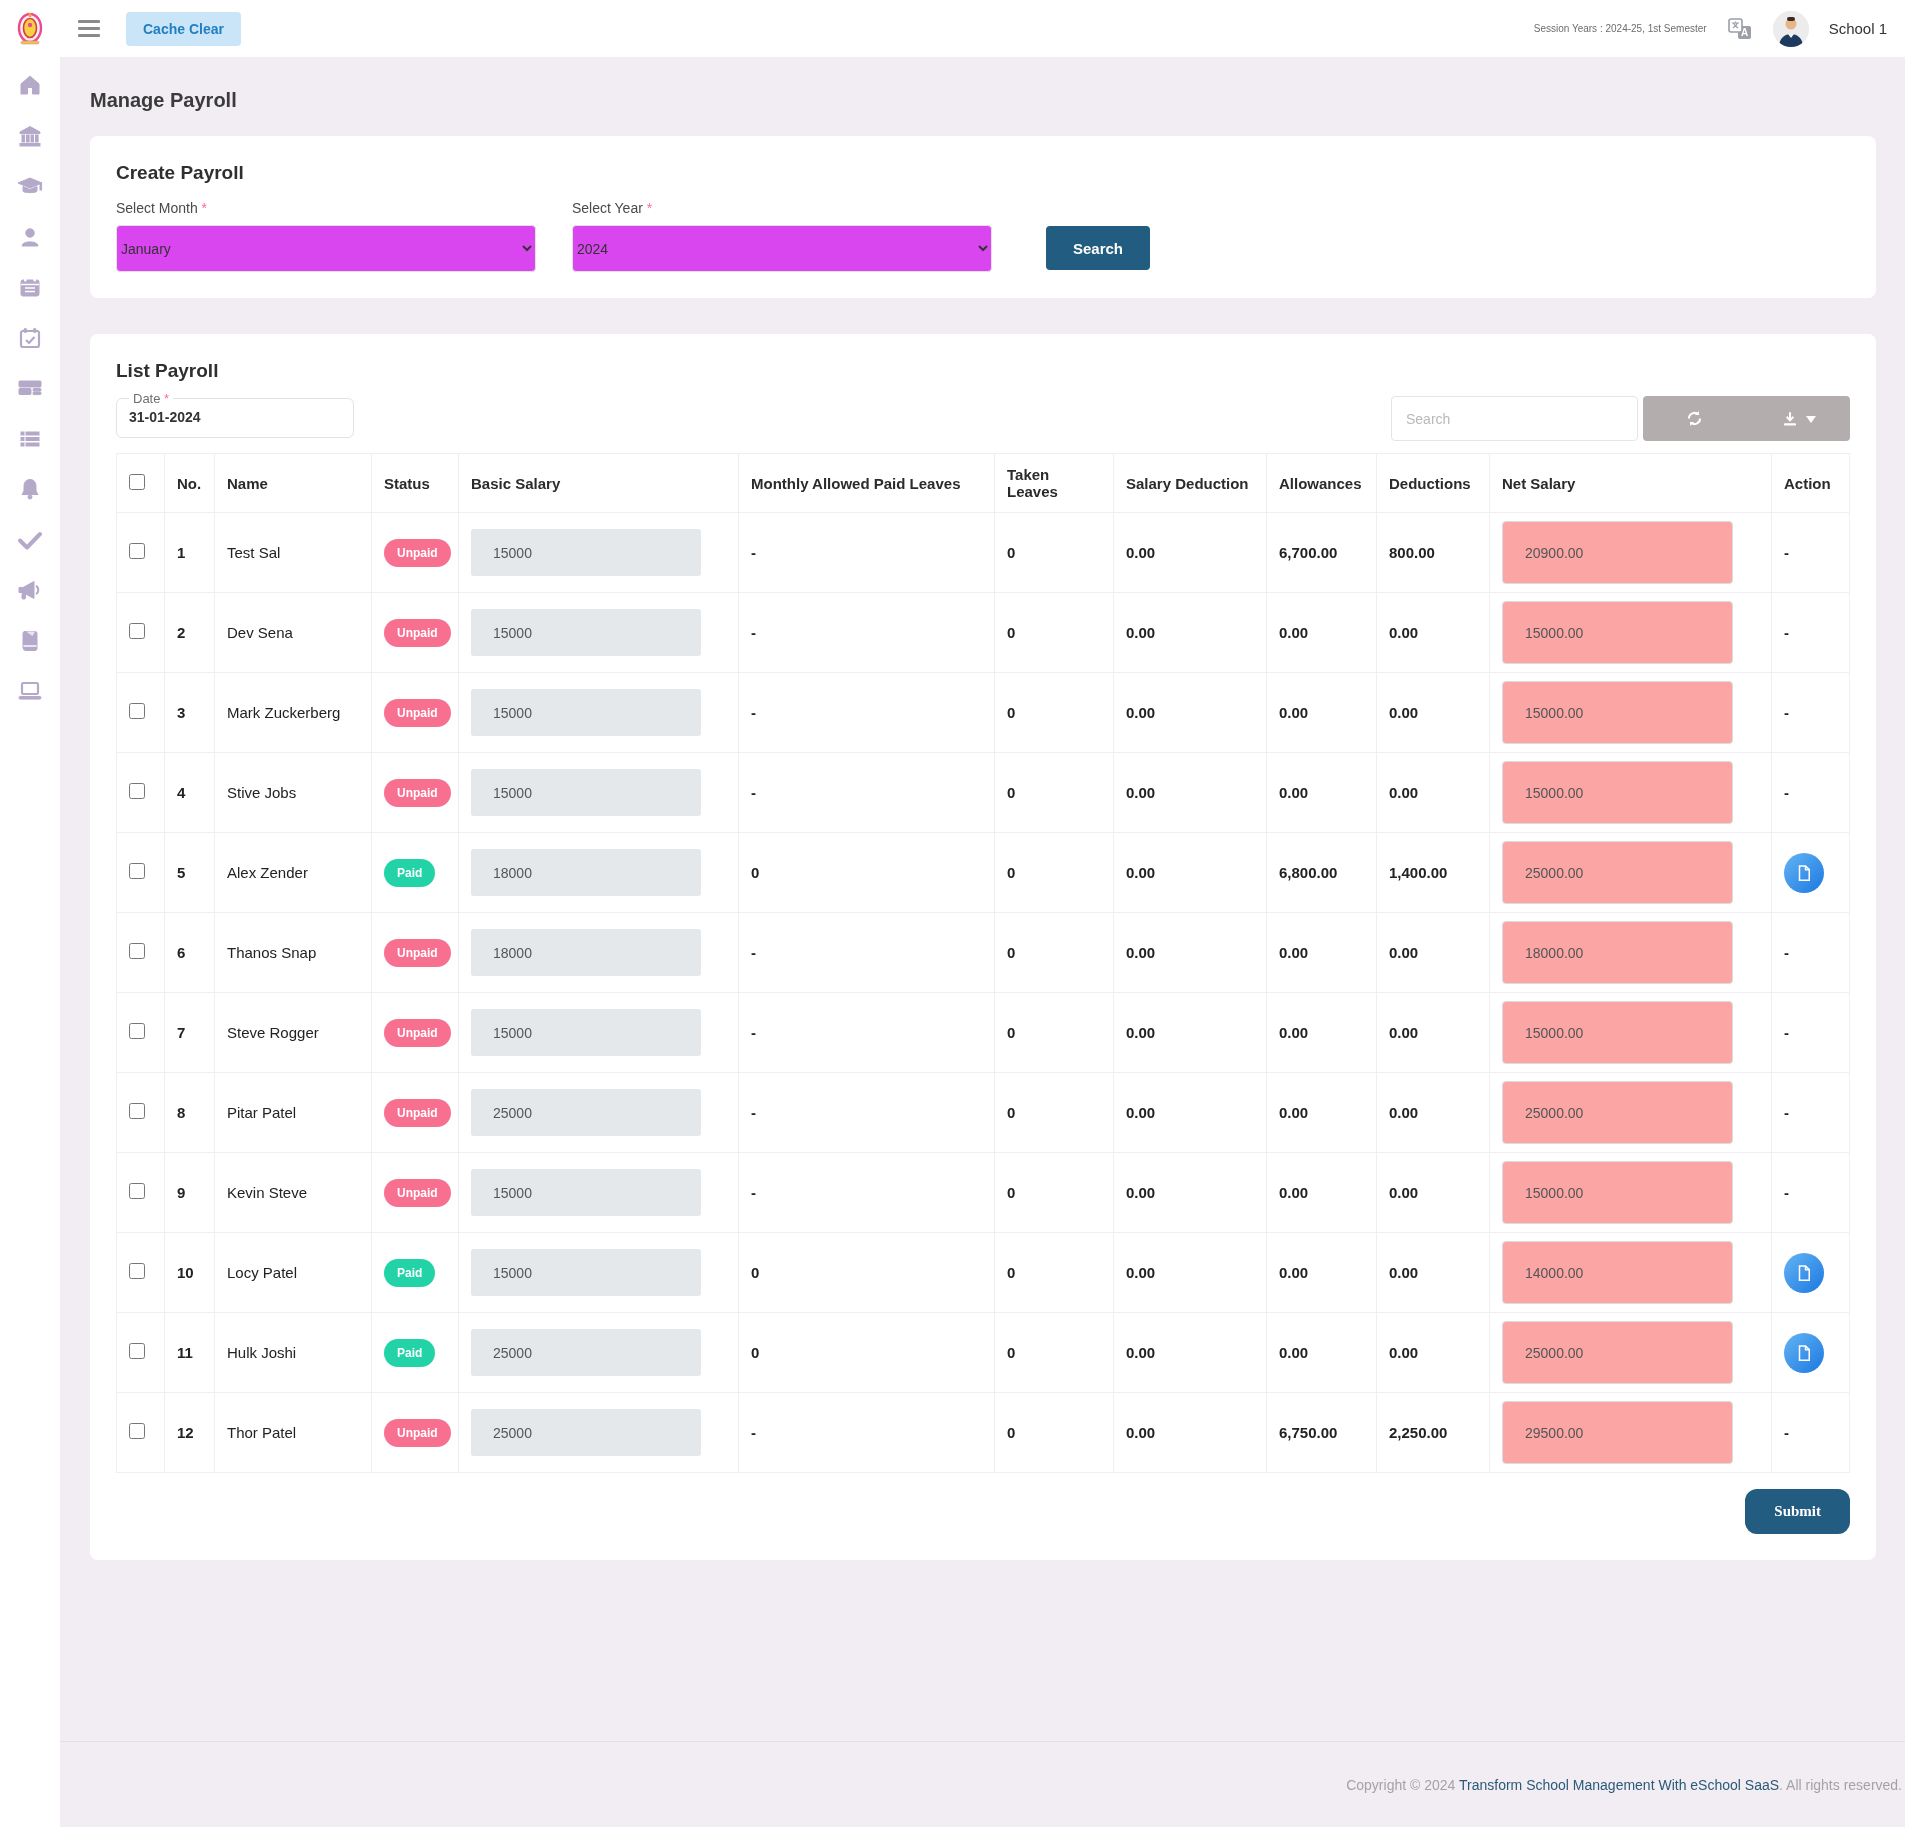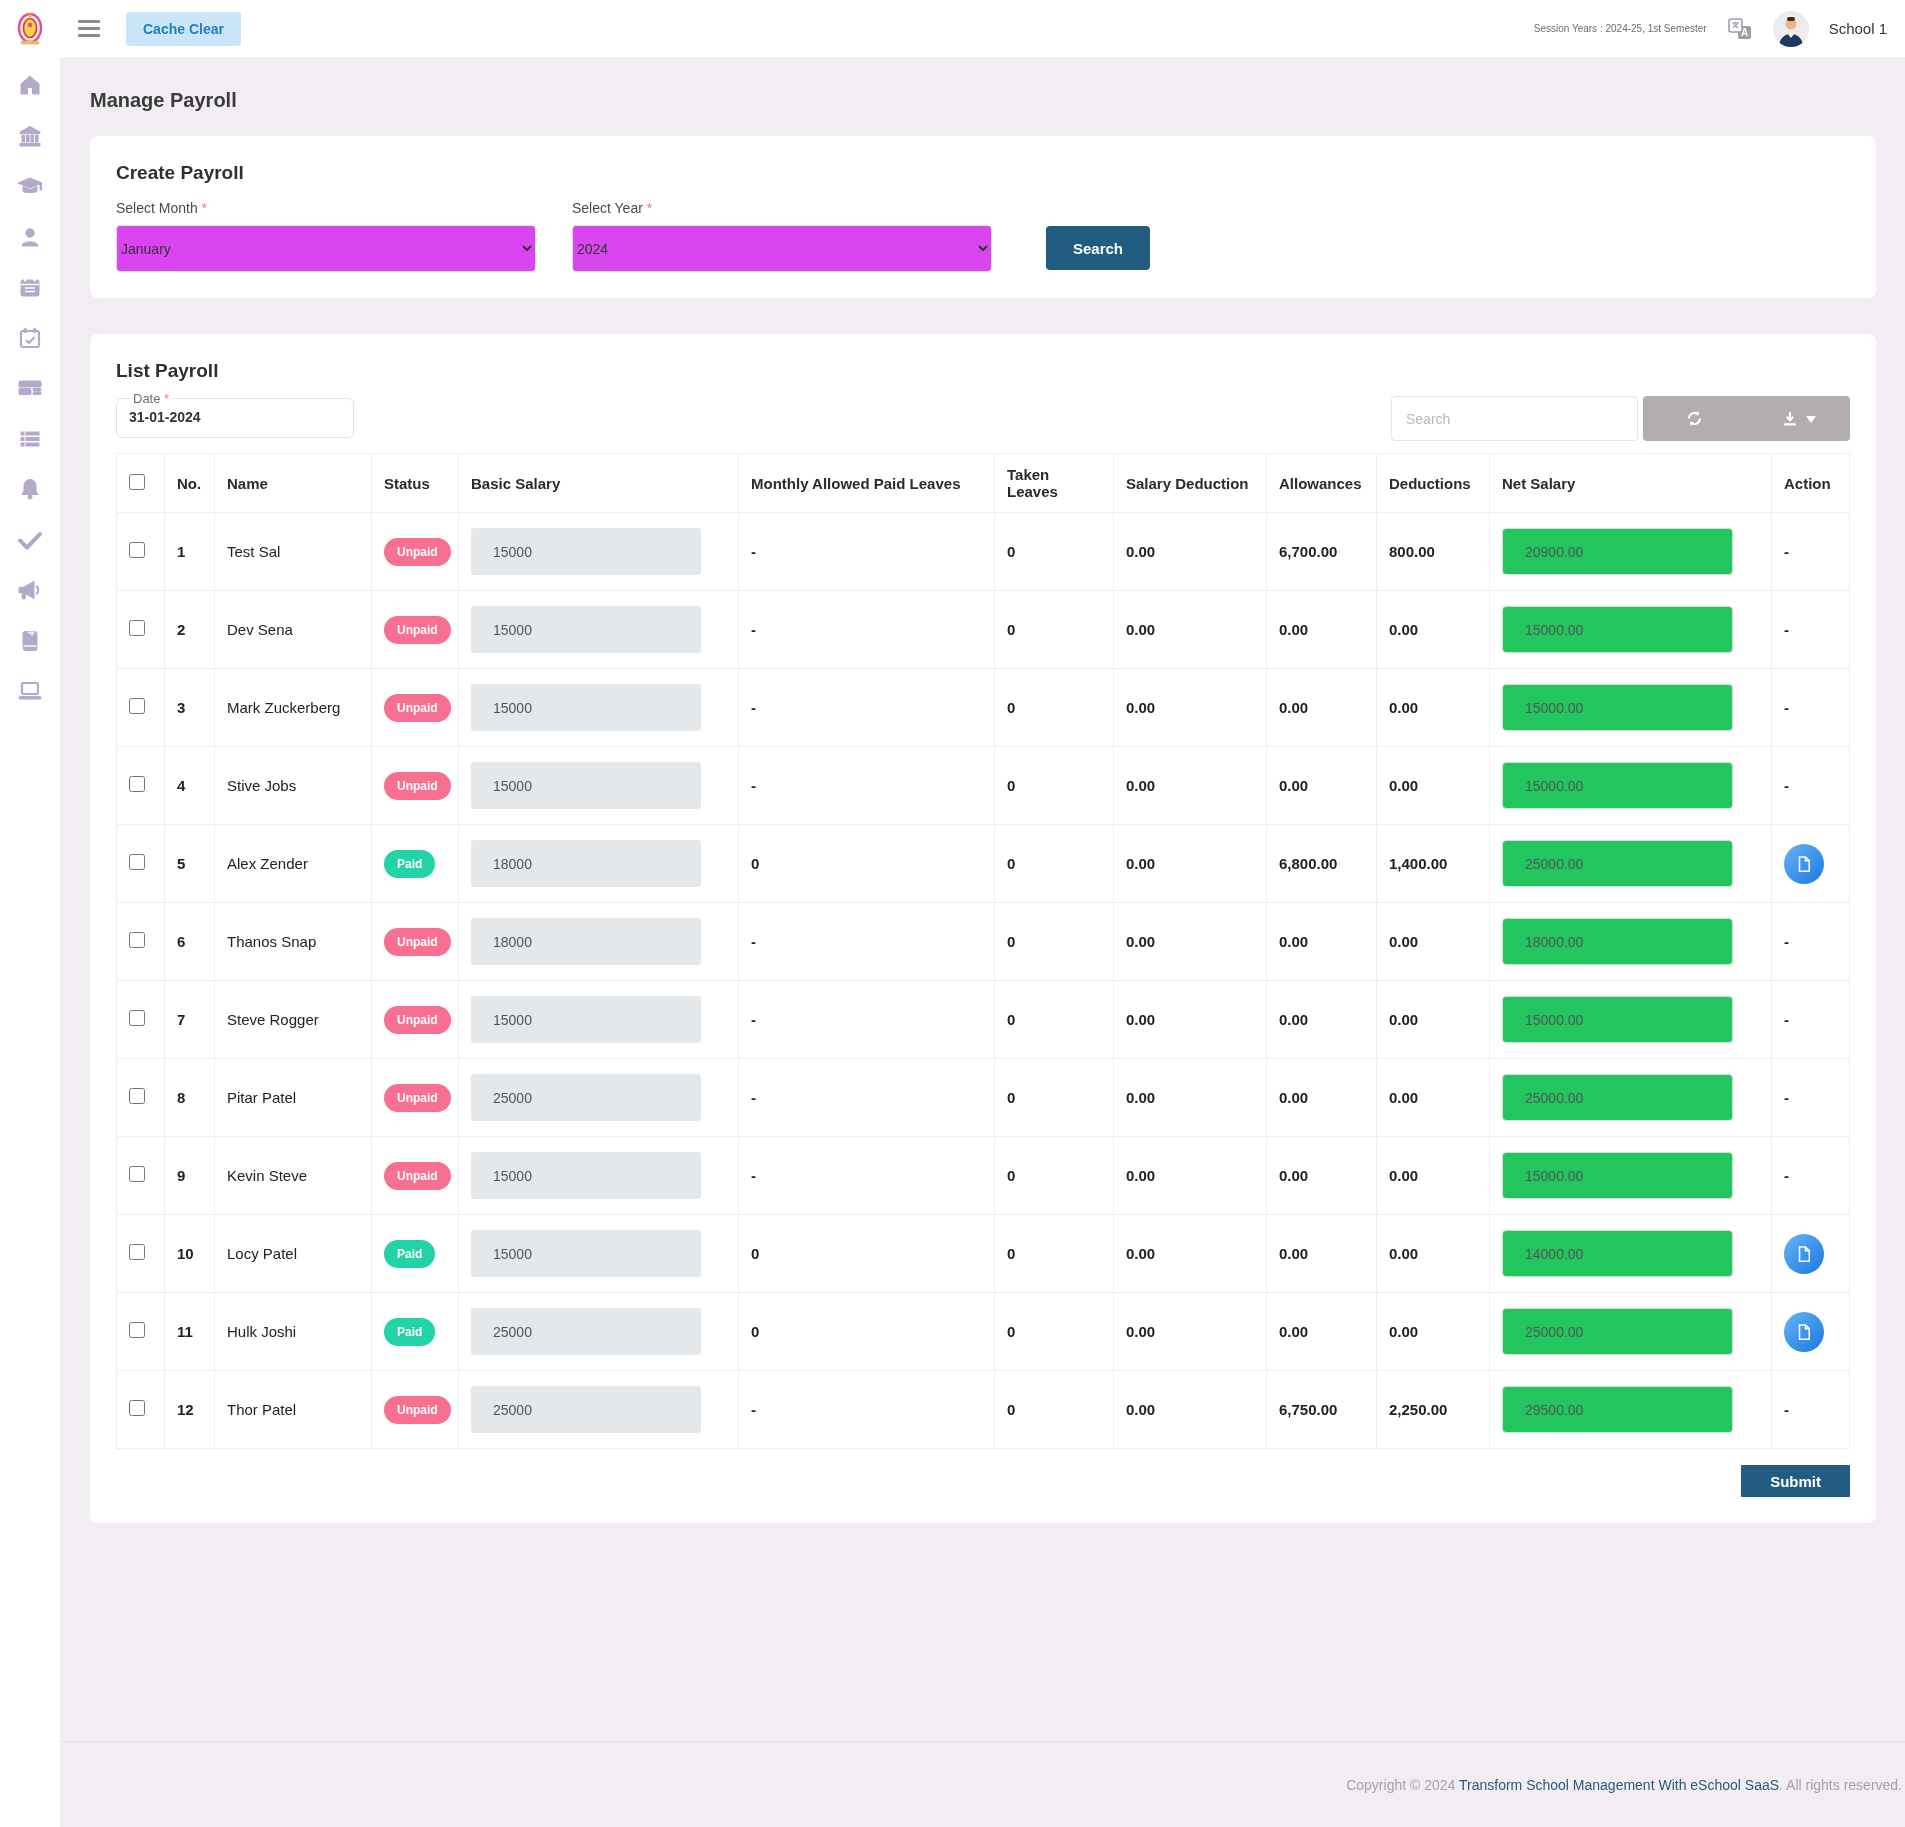--- a/index.html
+++ b/index.html
@@ -98,35 +98,35 @@
     display: inline-block; padding: 7px 13px; border-radius: 16px;
     color: #fff; font-size: 12px; font-weight: bold;
   }
   .badge.unpaid { background: #f8708f; }
   .badge.paid { background: #22d3a7; }
   .salary-input {
     width: 230px; height: 47px; background: #e4e8ea; border: none; border-radius: 3px;
     padding: 0 0 0 22px; font-size: 14px; color: #555; font-family: "Liberation Sans", sans-serif;
   }
   .net-input {
-    width: 231px; height: 47px; background: #22c55e; border: 1px solid #dcdcdc; border-radius: 4px;
+    width: 231px; height: 63px; background: #fca5a5; border: 1px solid #dcdcdc; border-radius: 4px;
     padding: 0 0 0 22px; font-size: 14px; color: #555; font-family: "Liberation Sans", sans-serif;
   }
   .c-action { text-align: center; }
   .action-dash { font-weight: 600; }
   .action-btn {
     width: 40px; height: 40px; border-radius: 50%; border: none; cursor: pointer;
     background: linear-gradient(135deg, #64b4f4, #1b78e0);
     display: inline-flex; align-items: center; justify-content: center;
   }
   .submit-row { display: flex; justify-content: flex-end; margin-top: 16px; }
   .btn-submit {
-    background: #235c81; color: #fff; border: none; border-radius: 1px; cursor: pointer;
-    font-weight: bold; font-size: 15px; height: 32px; padding: 0 29px;
-    font-family: Liberation Sans, sans-serif;
+    background: #235c81; color: #fff; border: none; border-radius: 12px; cursor: pointer;
+    font-weight: bold; font-size: 15px; height: 45px; padding: 0 29px;
+    font-family: Liberation Serif, serif;
   }
 
   
   .footer {
     height: 86px; border-top: 1px solid #e4dde4; background: #f2edf3;
     display: flex; align-items: center; justify-content: flex-end;
     font-size: 14px; color: #a3a3a3; padding-right: 4px;
   }
   .footer .brand-link { color: #2b5a78; cursor: pointer; }
 </style>

